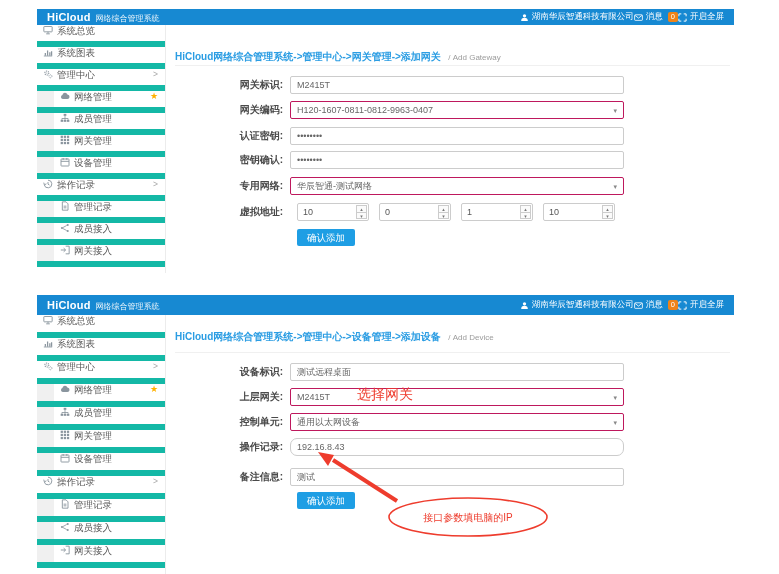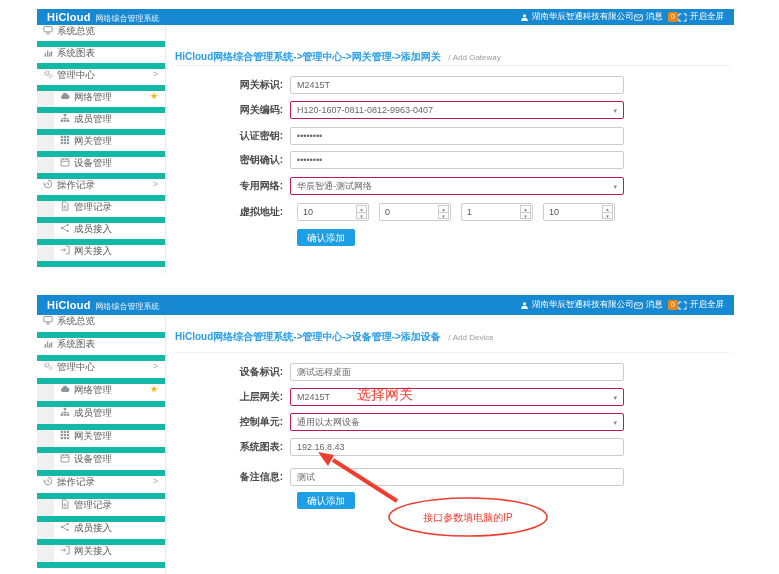--- a/index.html
+++ b/index.html
@@ -448,22 +448,22 @@
     <span>M2415T</span>
     <span class="caret">▾</span>
   </div>
 
   <span class="flabel" style="top:118px">控制单元:</span>
   <div class="fselect" style="top:118px">
     <span>通用以太网设备</span>
     <span class="caret">▾</span>
   </div>
 
-  <span class="flabel" style="top:143px">系统图表:</span>
-  <input class="finput" style="top: 143px;" readonly="" value="192.16.8.43">
+  <span class="flabel" style="top:143px">操作记录:</span>
+  <input class="finput" style="top: 143px; border-radius: 7px;" readonly="" value="192.16.8.43">
 
   <span class="flabel" style="top:173px">备注信息:</span>
   <input class="finput" style="top: 173px;" readonly="" value="测试">
 
   <button class="btn" style="top:197px">确认添加</button>
 </div>
 
 <svg class="overlay" width="779" height="574" viewBox="0 0 779 574">
   <ellipse cx="468" cy="517" rx="79" ry="19" fill="none" stroke="#ee3c2d" stroke-width="1.6"></ellipse>
   <path d="M397 501 L333 460" stroke="#ee3c2d" stroke-width="4" fill="none"></path>

